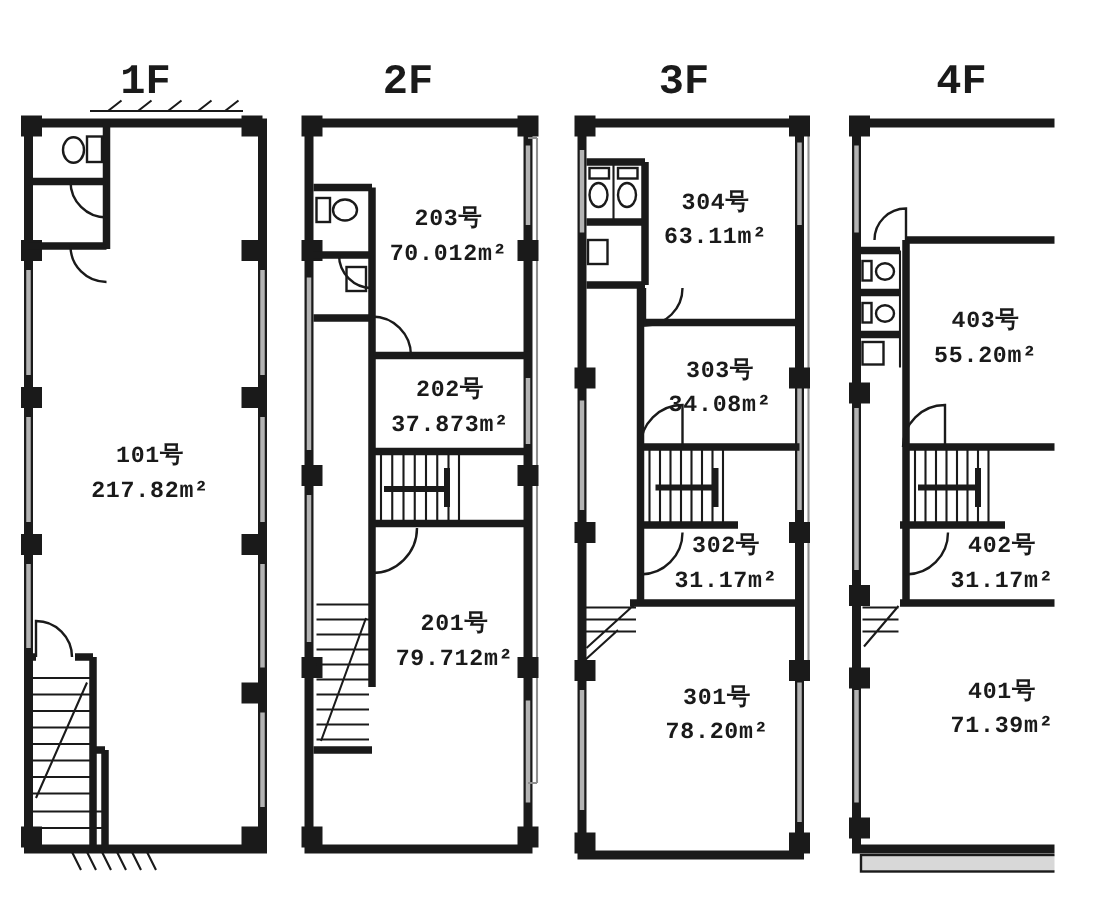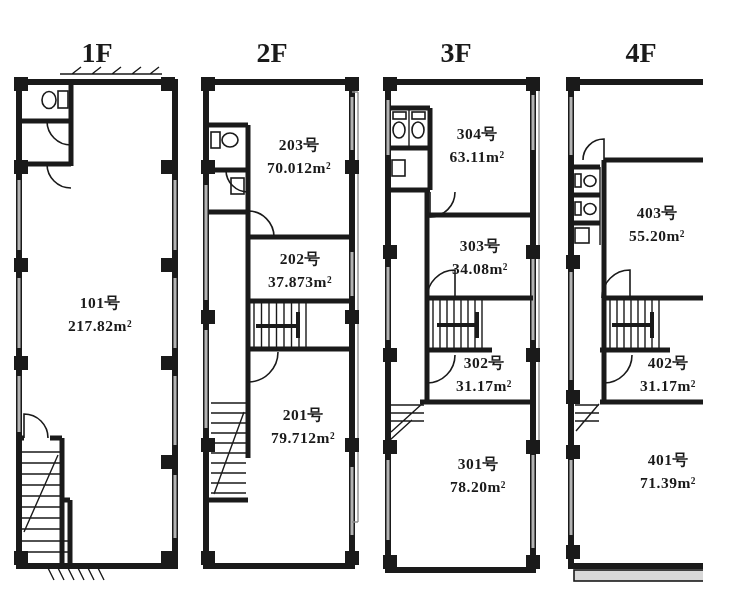--- a/index.html
+++ b/index.html
@@ -1,18 +1,18 @@
 <!DOCTYPE html>
 <html><head>
 <meta charset="utf-8">
 <style>
   html,body{margin:0;padding:0;background:#ffffff;}
   .stage{
     position:relative;width:703px;height:600px;background:#ffffff;
-    font-family:Liberation Serif, serif;overflow:hidden;
+    font-family:Liberation Mono, monospace;overflow:hidden;
   }
   svg{position:absolute;left:0;top:0;}
   .outer{fill:#ffffff;stroke:#1a1a1a;stroke-width:6;}
   .wall{stroke:#1a1a1a;stroke-width:5;fill:none;stroke-linecap:butt;}
   .wall4{stroke:#1a1a1a;stroke-width:4;fill:none;}
   .thin{stroke:#1a1a1a;stroke-width:1.4;fill:none;}
   .arc{stroke:#1a1a1a;stroke-width:1.6;fill:none;}
   .fix{stroke:#1a1a1a;stroke-width:1.6;fill:#ffffff;}
   .col{fill:#1a1a1a;stroke:none;}
   .win{stroke:#b3b3b3;stroke-width:3;fill:none;}

